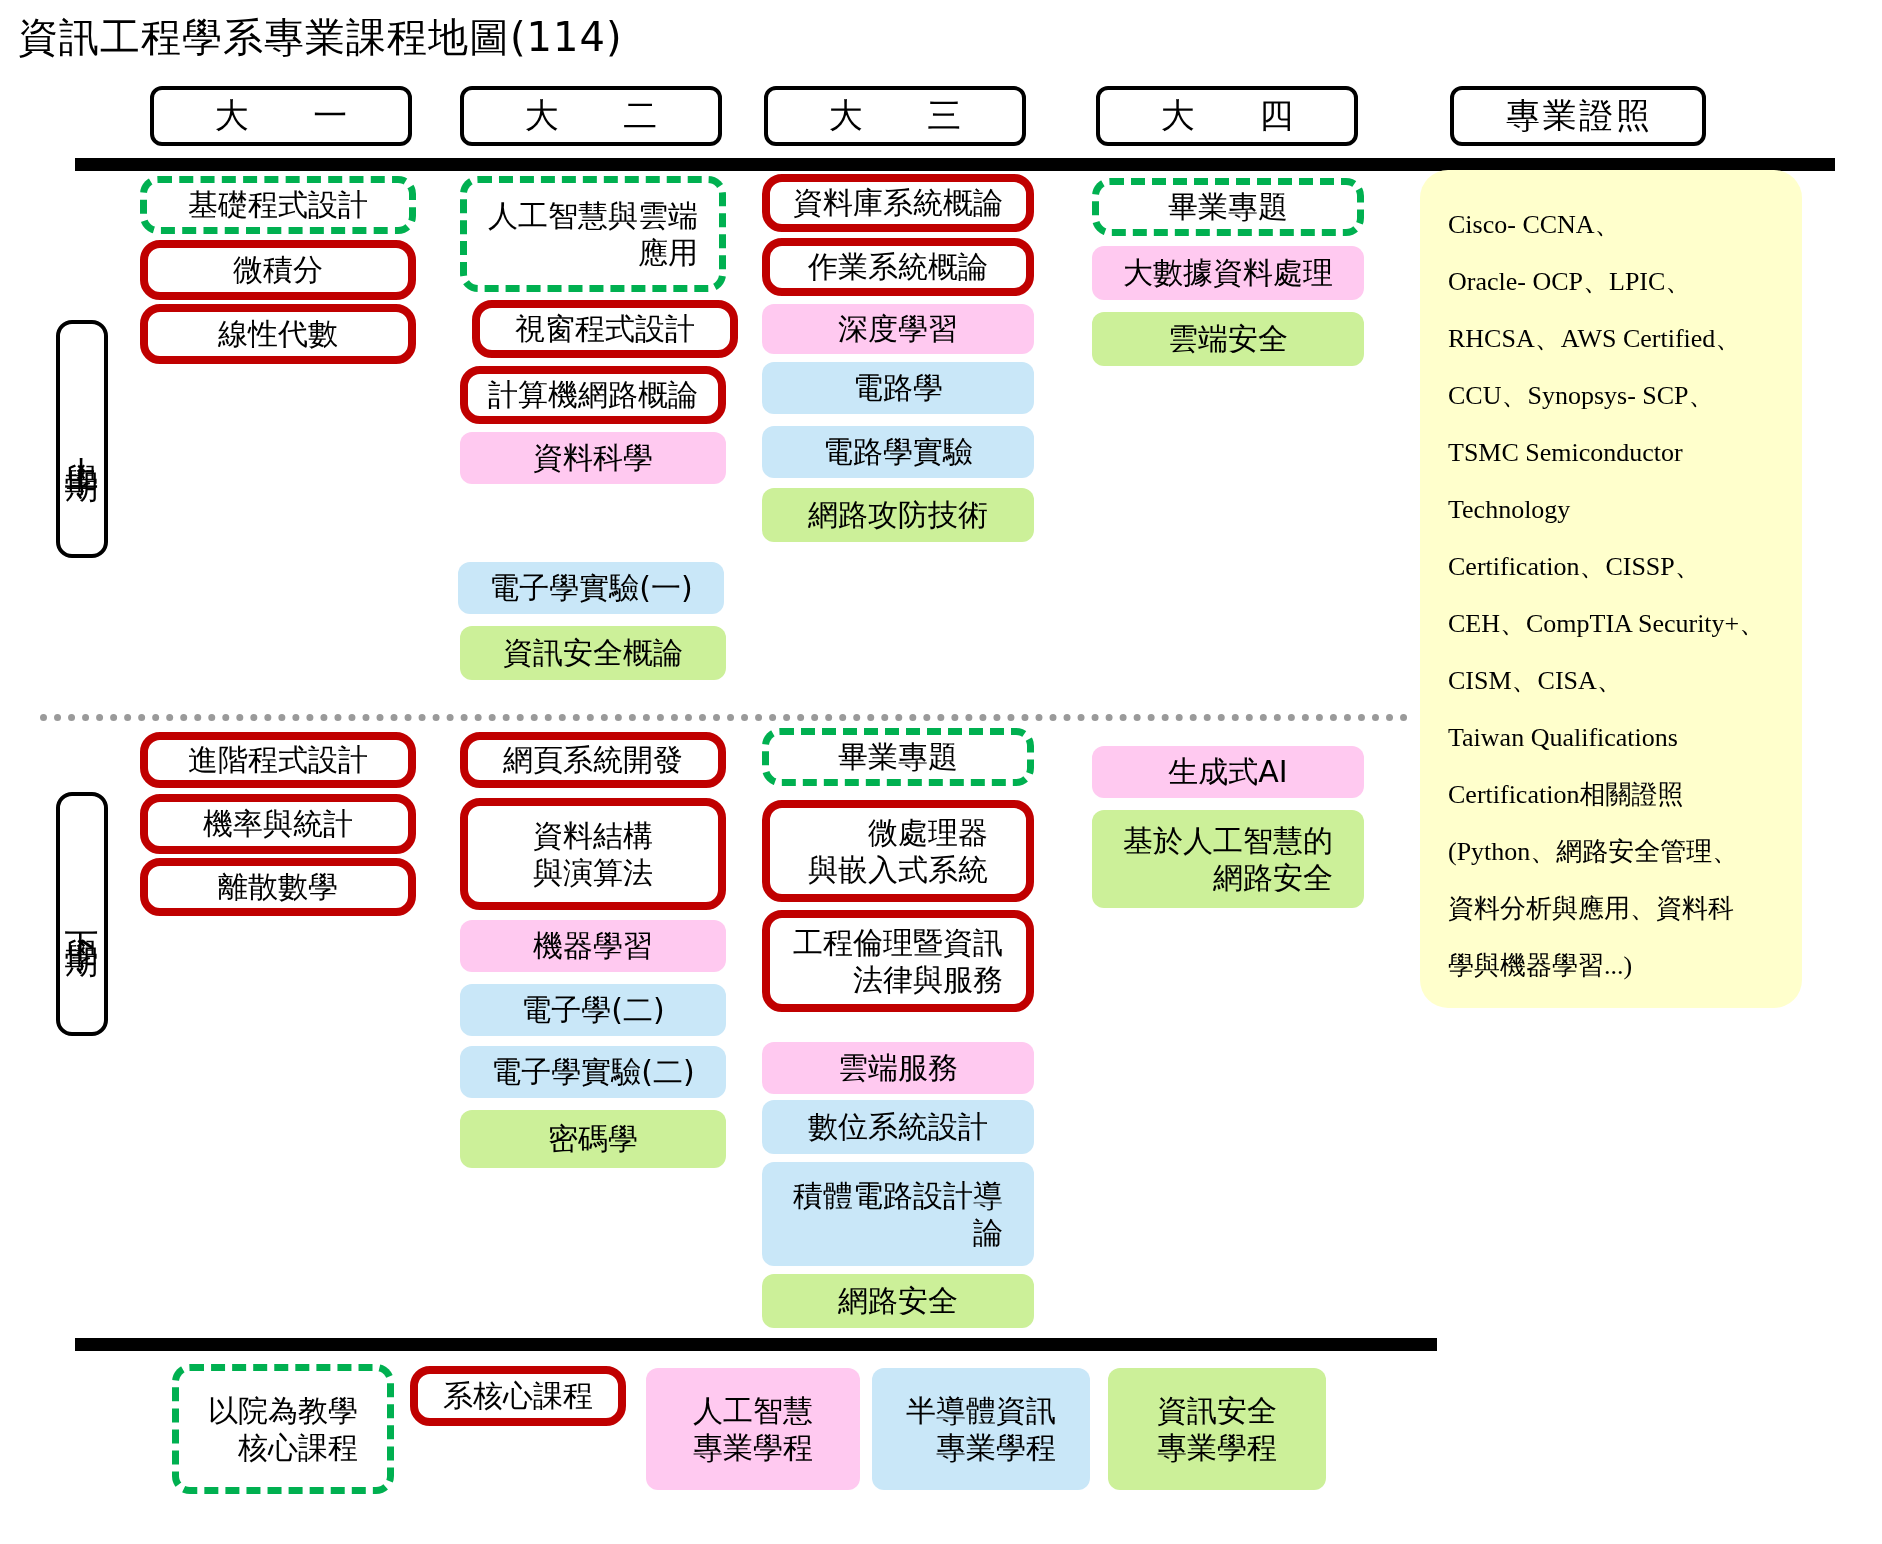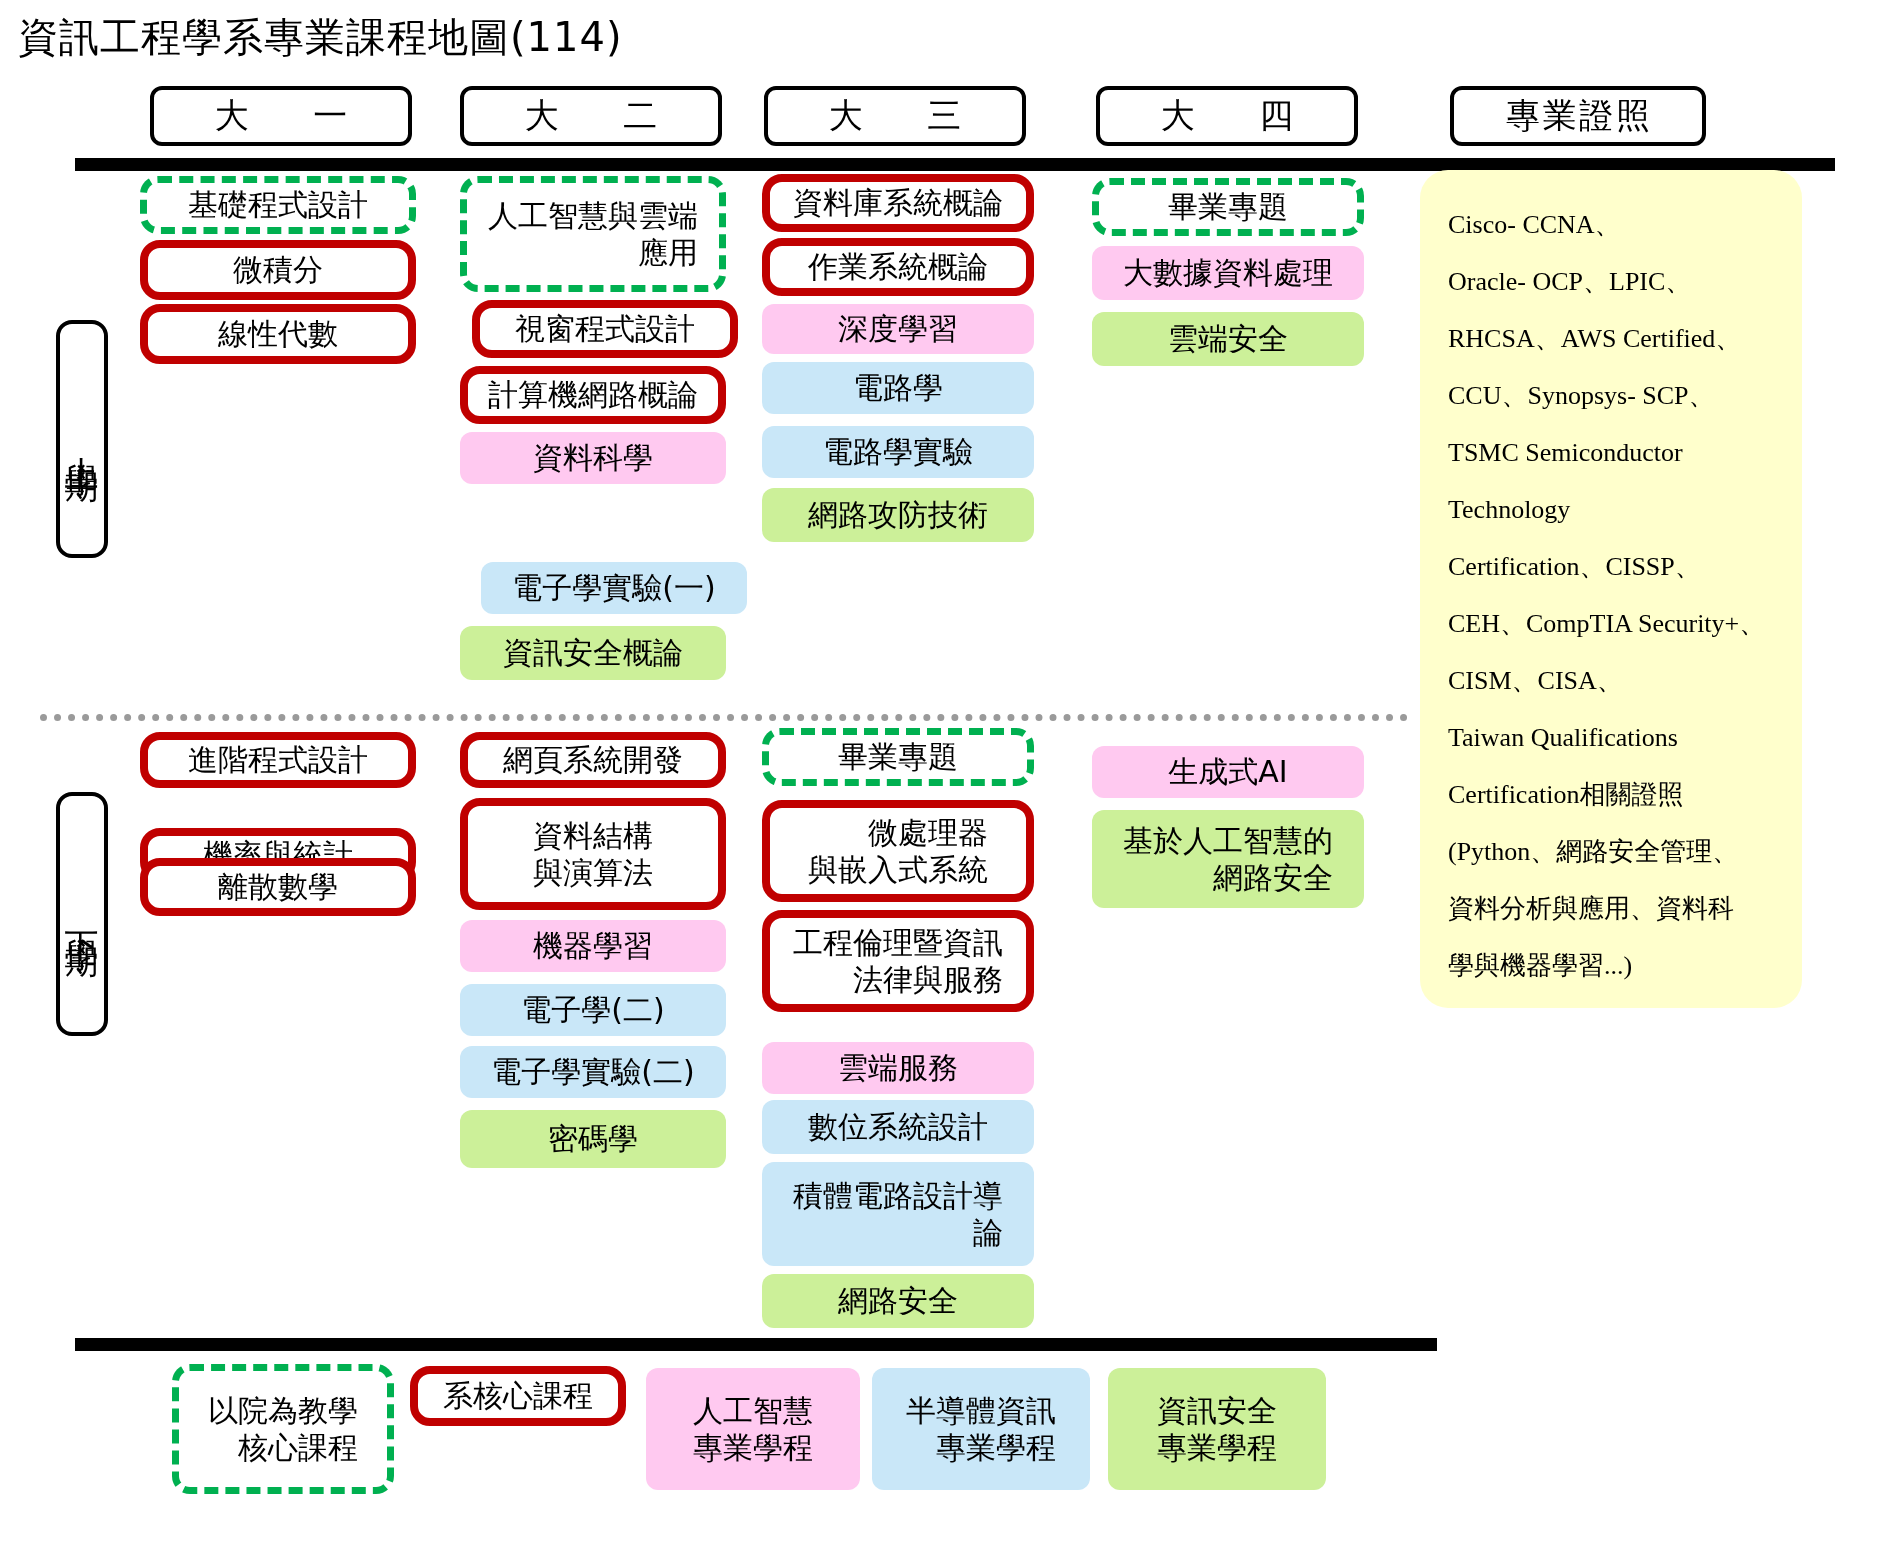--- a/index.html
+++ b/index.html
@@ -54,29 +54,29 @@
   <div class="hline" style="left:75px;top:1338px;width:1362px;height:13px"></div>
 
   <div class="vlabel" style="left:56px;top:320px;width:52px;height:238px">上學期</div>
   <div class="vlabel" style="left:56px;top:792px;width:52px;height:244px">下學期</div>
 
   <div class="box college-core" style="left:140px;top:176px;width:276px;height:58px">基礎程式設計</div>
   <div class="box dept-core" style="left:140px;top:240px;width:276px;height:60px">微積分</div>
   <div class="box dept-core" style="left:140px;top:304px;width:276px;height:60px">線性代數</div>
 
   <div class="box dept-core" style="left:140px;top:732px;width:276px;height:56px">進階程式設計</div>
-  <div class="box dept-core" style="left:140px;top:828px;width:276px;height:54px">機率與統計</div>
+  <div class="box dept-core" style="left:140px;top:794px;width:276px;height:60px">機率與統計</div>
   <div class="box dept-core" style="left:140px;top:858px;width:276px;height:58px">離散數學</div>
 
   <div class="box college-core" style="left:460px;top:176px;width:266px;height:116px">人工智慧與雲端
 應用</div>
   <div class="box dept-core" style="left:472px;top:300px;width:266px;height:58px">視窗程式設計</div>
   <div class="box dept-core" style="left:460px;top:366px;width:266px;height:58px">計算機網路概論</div>
   <div class="box ai" style="left:460px;top:432px;width:266px;height:52px">資料科學</div>
-  <div class="box semi" style="left:481px;top:562px;width:266px;height:52px">電子學實驗(一)</div>
+  <div class="box semi" style="left:458px;top:562px;width:266px;height:52px">電子學實驗(一)</div>
   <div class="box sec" style="left:460px;top:626px;width:266px;height:54px">資訊安全概論</div>
 
   <div class="box dept-core" style="left:460px;top:732px;width:266px;height:56px">網頁系統開發</div>
   <div class="box dept-core" style="left:460px;top:798px;width:266px;height:112px">資料結構
 與演算法</div>
   <div class="box ai" style="left:460px;top:920px;width:266px;height:52px">機器學習</div>
   <div class="box semi" style="left:460px;top:984px;width:266px;height:52px">電子學(二)</div>
   <div class="box semi" style="left:460px;top:1046px;width:266px;height:52px">電子學實驗(二)</div>
   <div class="box sec" style="left:460px;top:1110px;width:266px;height:58px">密碼學</div>
 

